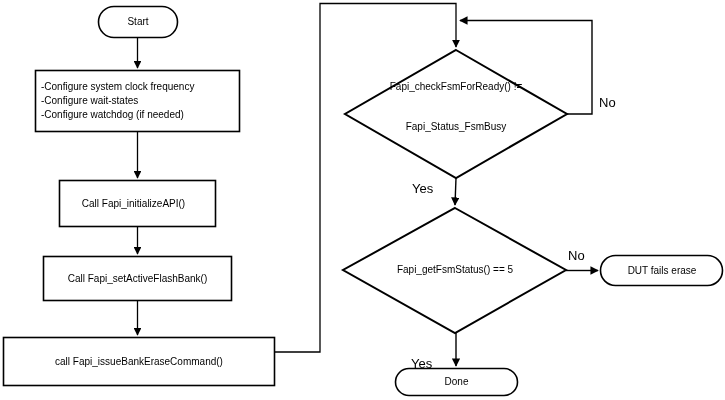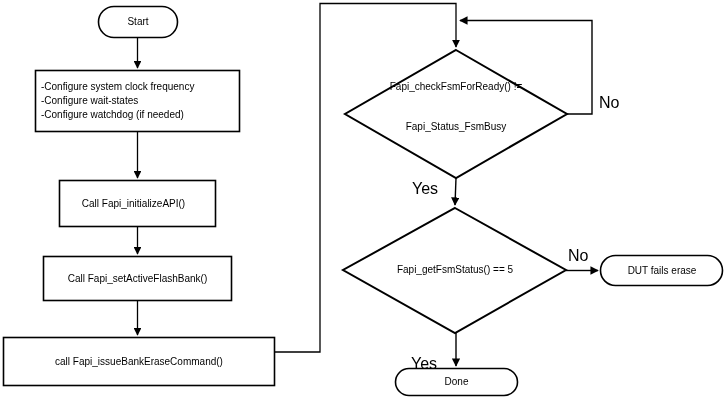--- a/index.html
+++ b/index.html
@@ -37,21 +37,21 @@
     pointer-events: none;
   }
   .node-label.left-align {
     align-items: flex-start;
     text-align: right;
   }
   .edge-label {
     position: absolute;
     color: #000000;
     font-family: "Liberation Sans", sans-serif;
-    font-size: 16px;
+    font-size: 13px;
     line-height: 13px;
     white-space: pre;
   }
 </style>
 </head>
 <body>
 
 <div id="canvas">
 
   <svg id="flow-svg" viewBox="0 0 725 400" xmlns="http://www.w3.org/2000/svg">

